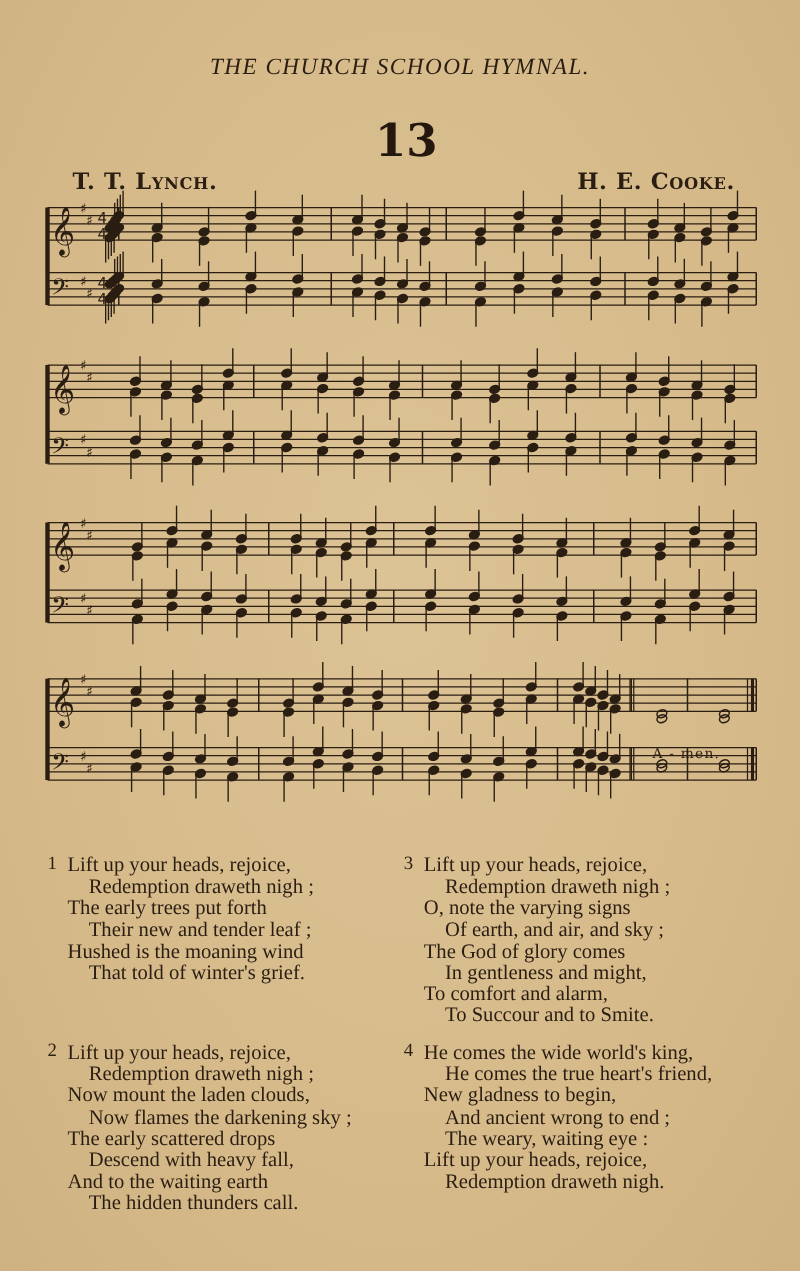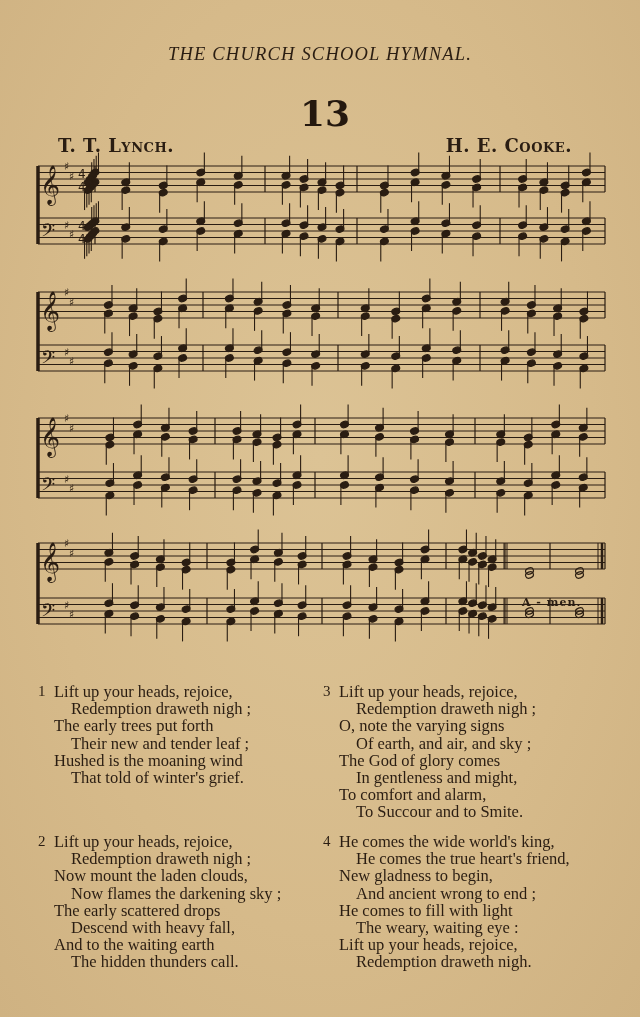--- a/index.html
+++ b/index.html
@@ -43,21 +43,21 @@
       position: absolute;
       top: 135px;
       font-family: "DejaVu Serif", serif;
       font-weight: bold;
       font-size: 18px;
       font-variant: small-caps;
       letter-spacing: 0.5px;
       color: #2a1d12;
     }
     .author { left: 58px; }
-    .composer { right: 68px; }
+    .composer { right: 52px; }
 
     .verses {
       position: absolute;
       top: 683px;
       left: 0;
       width: 640px;
     }
     .verse {
       position: absolute;
       font-family: "Liberation Serif", serif;
@@ -75,21 +75,21 @@
     }
     .v1 { left: 54px; top: 0; }
     .v2 { left: 54px; top: 150px; }
     .v3 { left: 339px; top: 0; }
     .v4 { left: 339px; top: 150px; }
     .amen {
       position: absolute;
       top: 596px;
       left: 522px;
       font-family: "DejaVu Serif", serif;
-      font-weight: bold;
+      font-weight: normal;
       font-size: 11px;
       letter-spacing: 1px;
       color: #2a1d12;
     }
   </style>
 </head>
 <body>
 
 <div class="running-head">THE CHURCH SCHOOL HYMNAL.</div>
 <div class="hymn-number">13</div>
@@ -804,18 +804,17 @@
     <span class="line indent">In gentleness and might,</span>
     <span class="line">To comfort and alarm,</span>
     <span class="line indent">To Succour and to Smite.</span>
   </div>
   <div class="verse v4">
     <span class="num">4</span>
     <span class="line">He comes the wide world's king,</span>
     <span class="line indent">He comes the true heart's friend,</span>
     <span class="line">New gladness to begin,</span>
     <span class="line indent">And ancient wrong to end ;</span>
-    <span class="line">He comes to fill with light</span>
     <span class="line indent">The weary, waiting eye :</span>
     <span class="line">Lift up your heads, rejoice,</span>
     <span class="line indent">Redemption draweth nigh.</span>
   </div>
 </div>
 
 </body></html>

